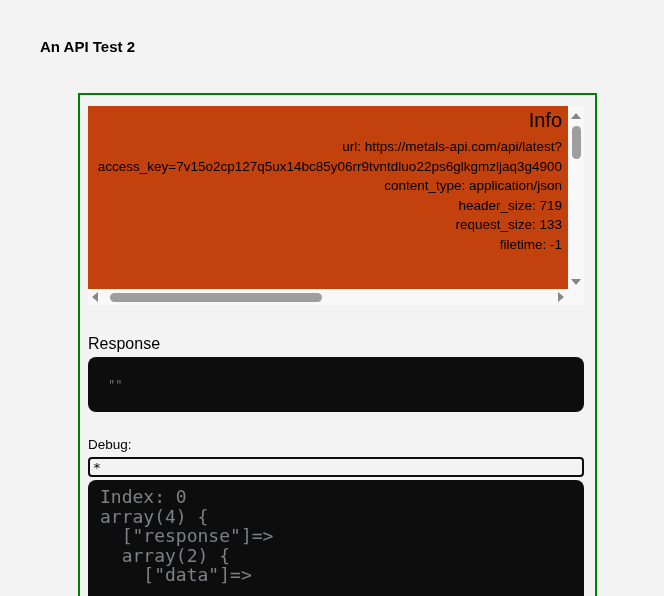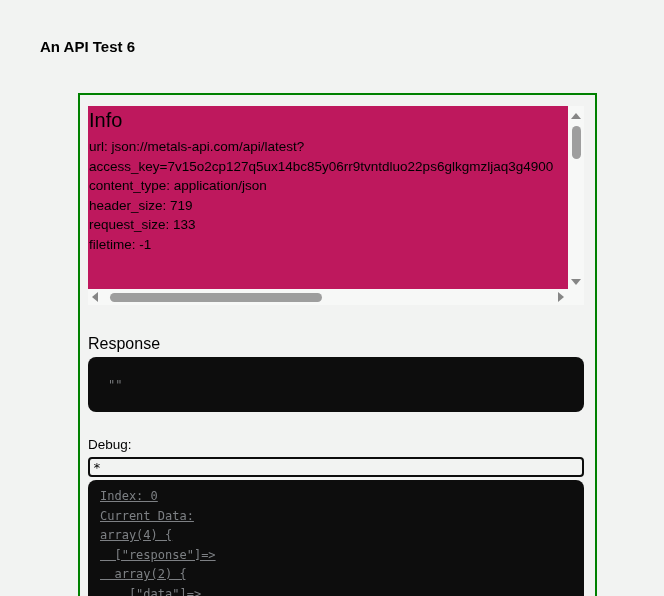--- a/index.html
+++ b/index.html
@@ -20,22 +20,23 @@
     box-sizing: border-box;
     width: 519px;
     margin: 38px 0 0 78px;
     border: 2px solid #008000;
     padding: 11px 11px 16px 8px;
     min-height: 520px;
   }
   
   .scroll-wrap {
     position: relative;
-    background: #be185d;
+    background: #c2410c;
     height: 199px;
+    text-align: right;
   }
   .scroll-content {
     height: 183px;
     overflow: hidden;
     padding: 3px 22px 0 1px;
     box-sizing: border-box;
   }
   .info-heading {
     margin: 0 0 5px 0;
     font-size: 20px;
@@ -120,40 +121,39 @@
   }
   .debug-box {
     margin-top: 3px;
     height: 140px;
     box-sizing: border-box;
     padding: 7px 0 0 12px;
     overflow: hidden;
   }
   .code-line {
     font-family: "DejaVu Sans Mono", monospace;
-    font-size: 12px;
+    font-size: 18px;
     line-height: 19.5px;
     color: #7d8084;
     white-space: pre;
-    text-decoration: underline;
   }
 </style>
 </head>
 <body>
 
-<div class="page-title">An API Test 6</div>
+<div class="page-title">An API Test 2</div>
 
 <div class="panel">
 
   <div class="scroll-wrap">
     <div class="scroll-content">
       <h2 class="info-heading">Info</h2>
       <div>
 
-          <div class="info-line">url: json://metals-api.com/api/latest?</div>
+          <div class="info-line">url: https://metals-api.com/api/latest?</div>
 
           <div class="info-line">access_key=7v15o2cp127q5ux14bc85y06rr9tvntdluo22ps6glkgmzljaq3g4900</div>
 
           <div class="info-line">content_type: application/json</div>
 
 
           <div class="info-line">header_size: 719</div>
 
           <div class="info-line">request_size: 133</div>
 
@@ -177,21 +177,20 @@
 
   <h2 class="response-heading">Response</h2>
   <div class="black-box response-box">""</div>
 
   <div class="debug-label">Debug:</div>
   <input class="debug-input" type="text" value="*" style="">
   <div class="black-box debug-box">
 
       <div class="code-line">Index: 0</div>
 
-      <div class="code-line">Current Data:</div>
 
       <div class="code-line">array(4) {</div>
 
       <div class="code-line">  ["response"]=&gt;</div>
 
       <div class="code-line">  array(2) {</div>
 
       <div class="code-line">    ["data"]=&gt;</div>
     </div>
 

